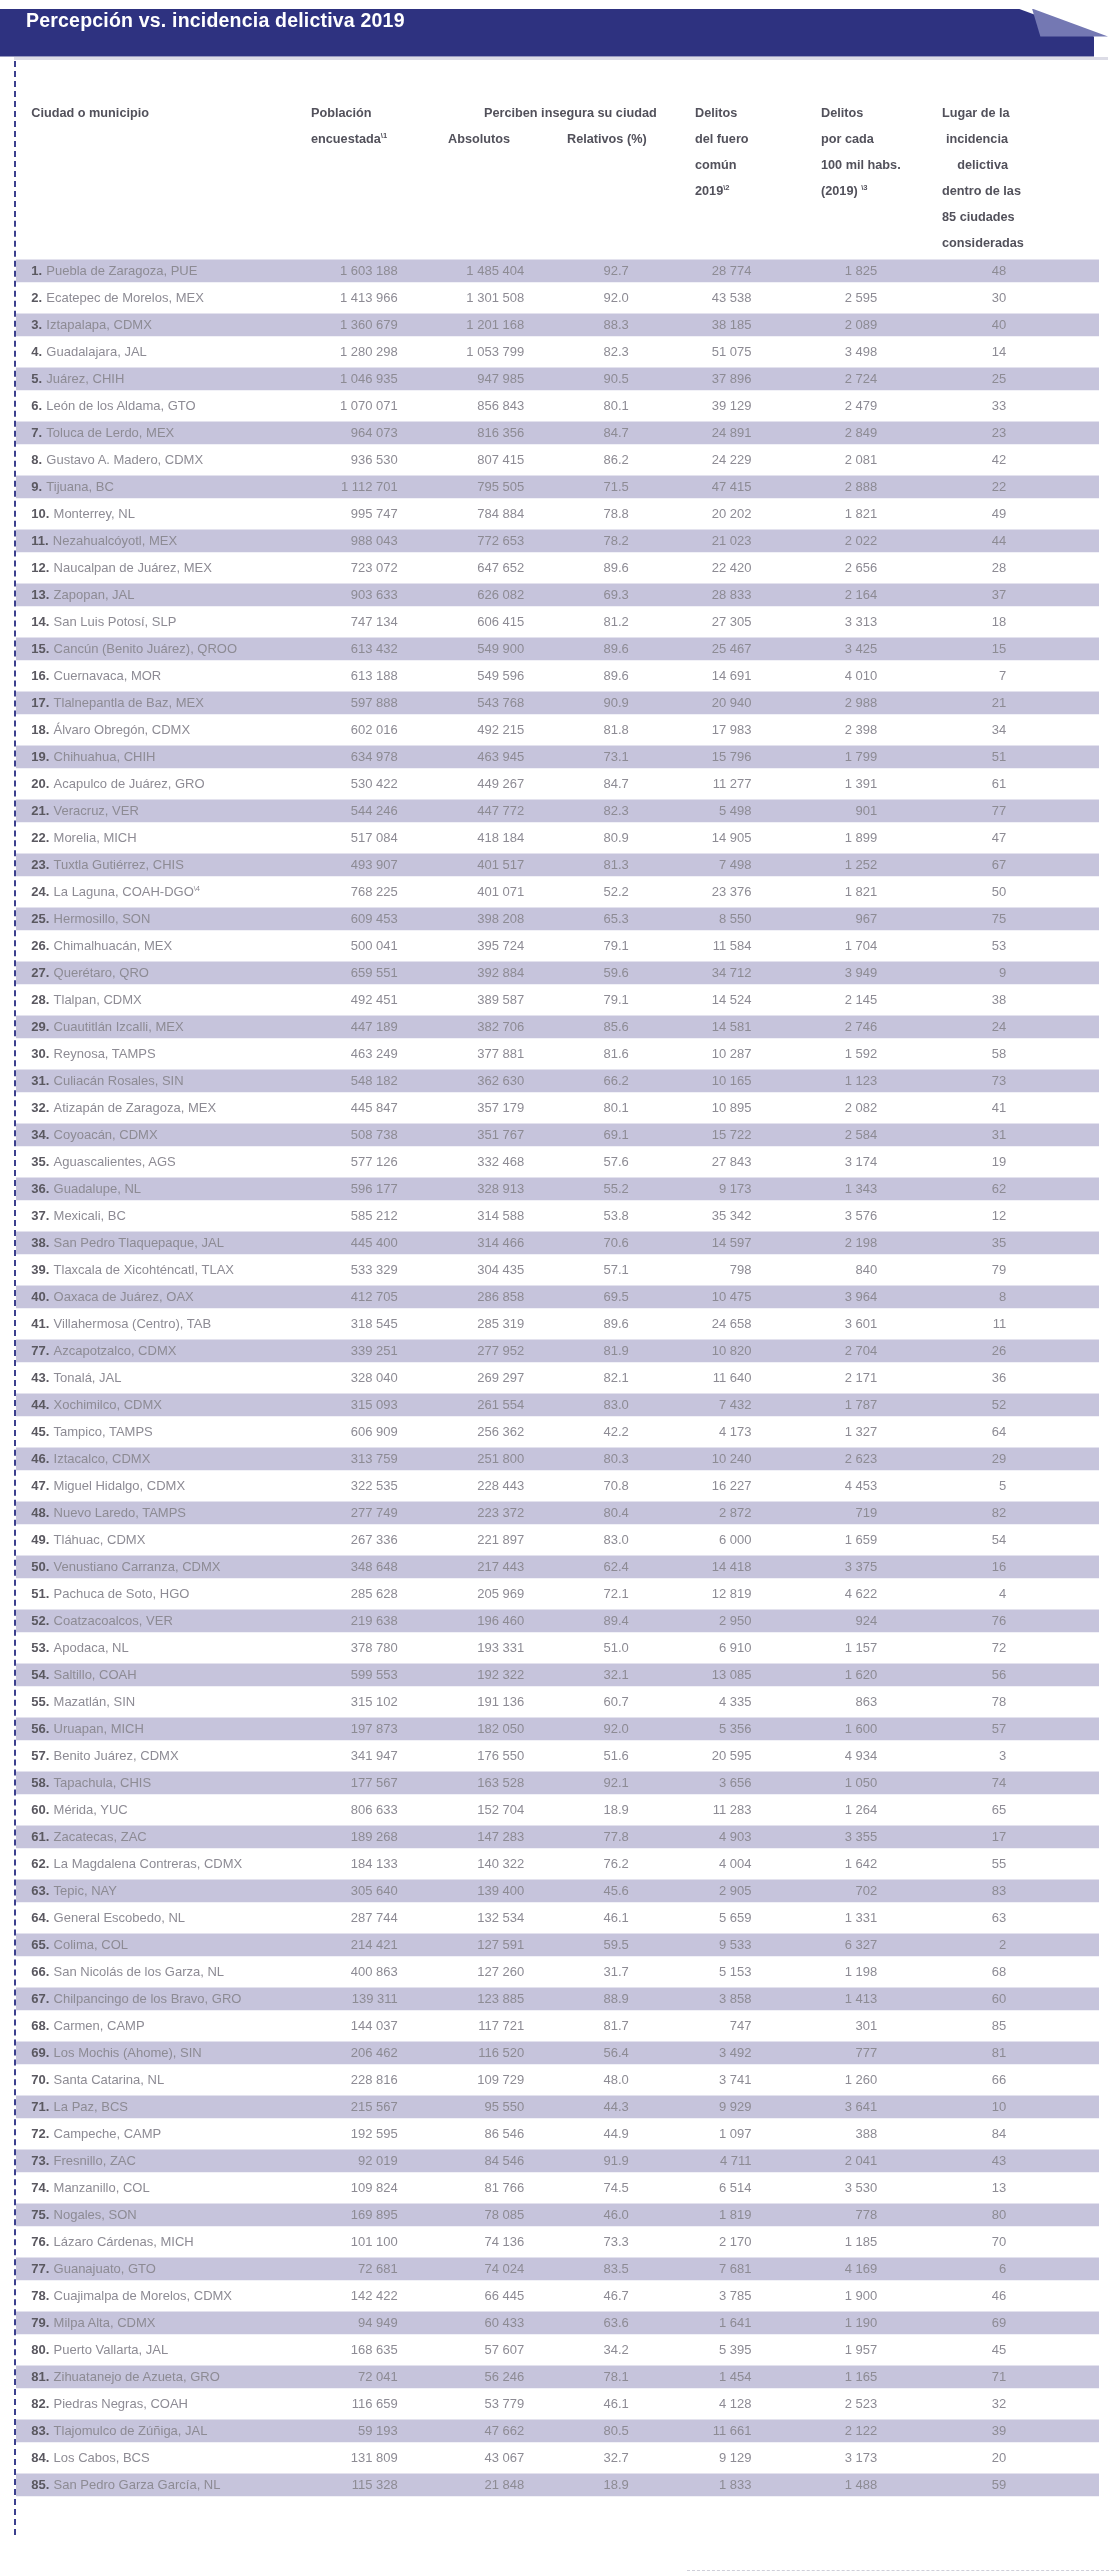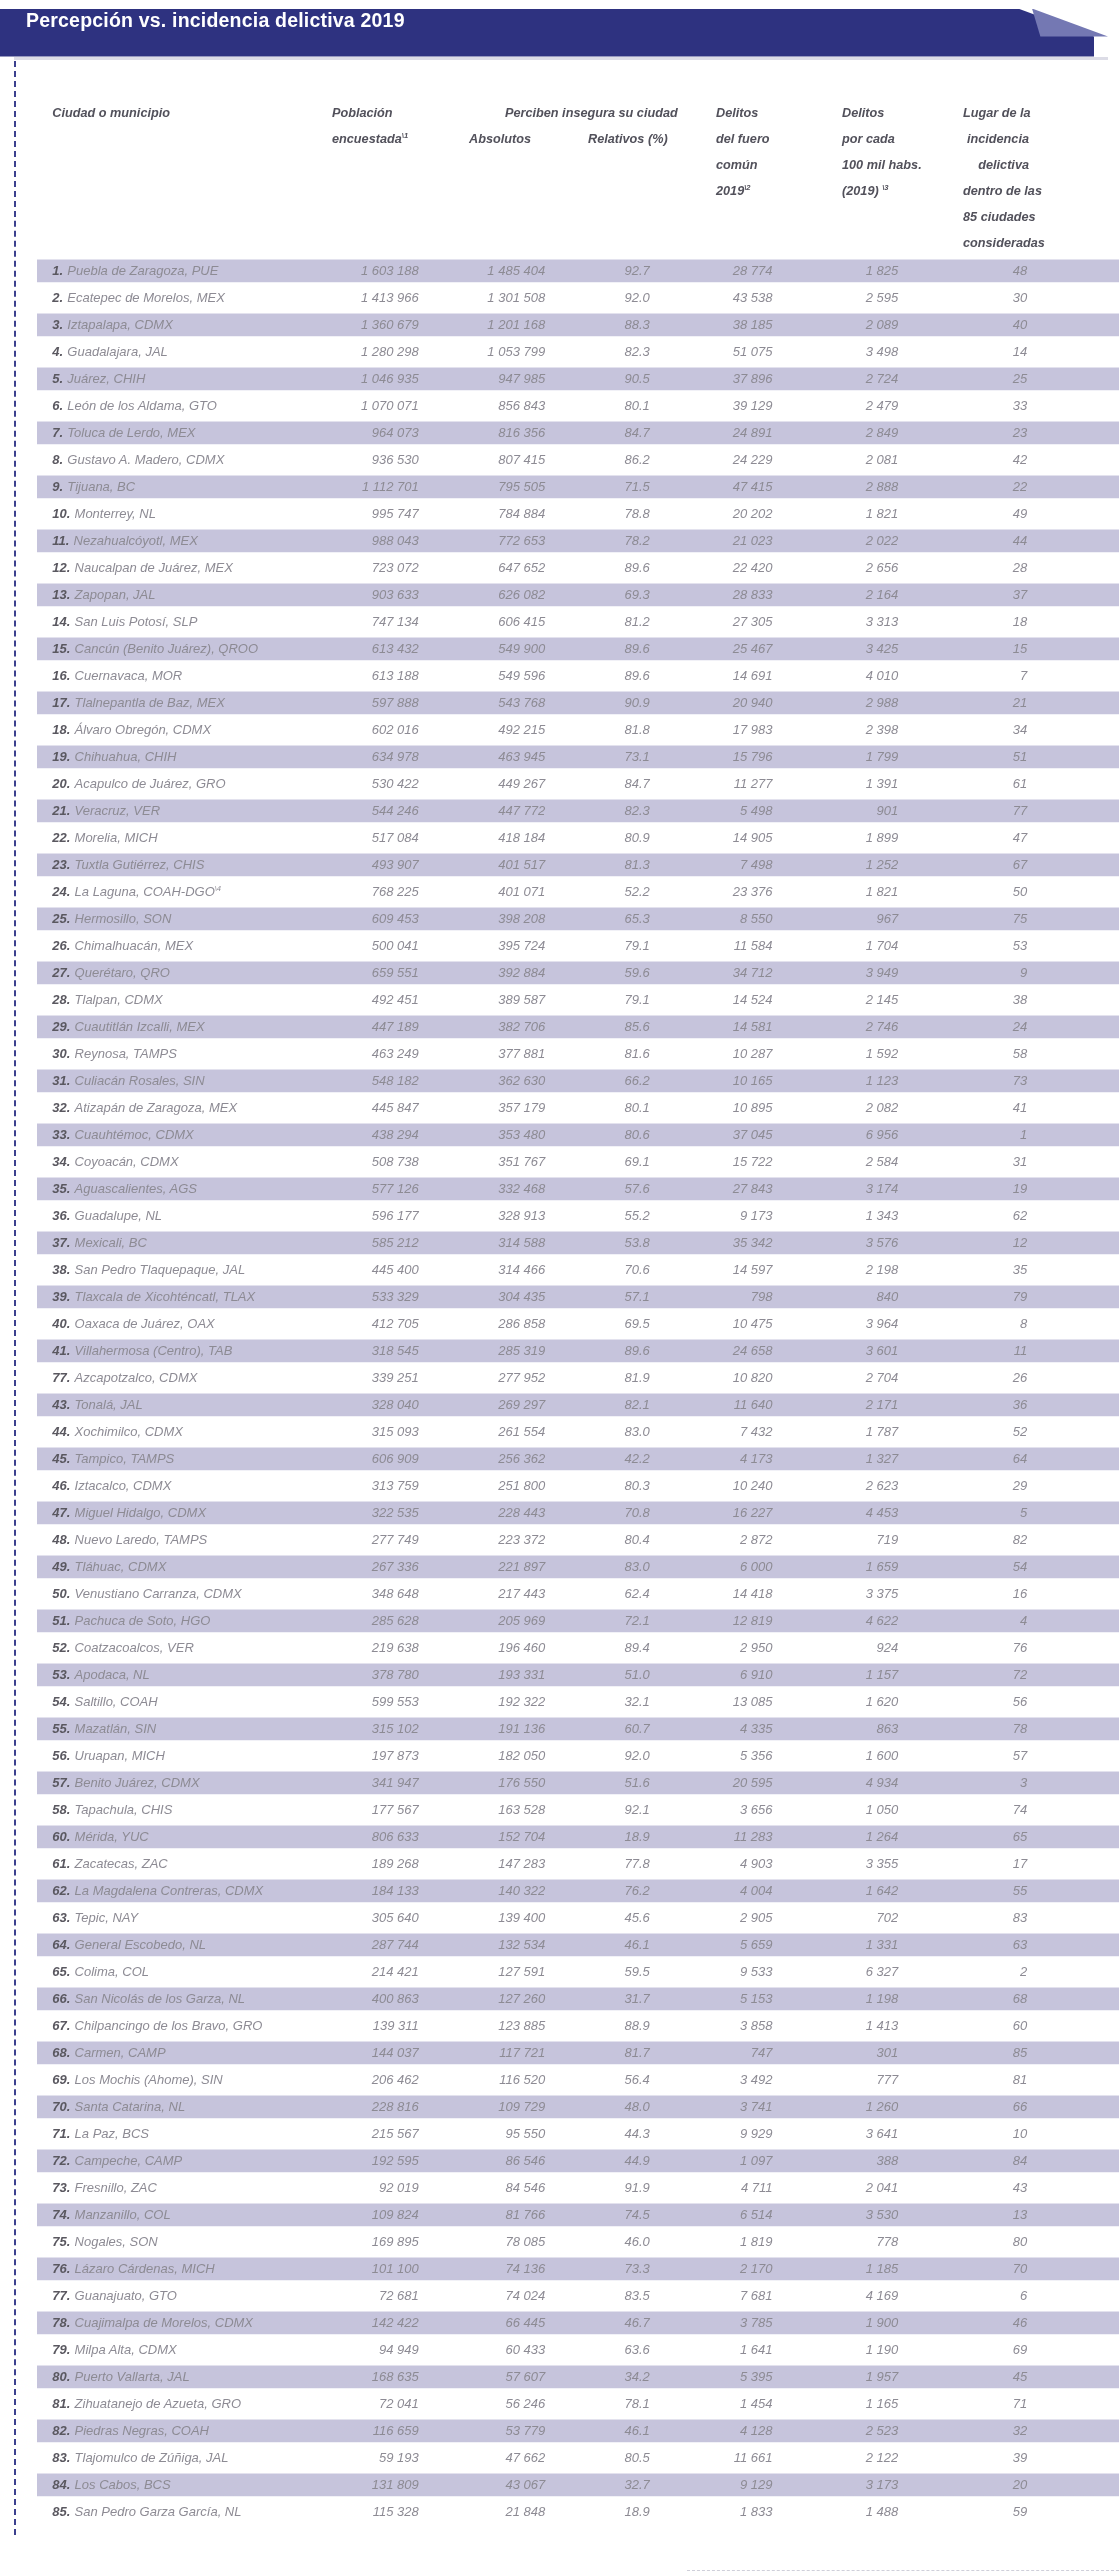--- a/index.html
+++ b/index.html
@@ -30,23 +30,22 @@
   }
   .banner-underline{
     position:absolute;left:14.4px;top:57px;width:1094px;height:2.5px;
     background:var(--banner-shadow);
   }
   .left-dash{
     position:absolute;left:14.4px;top:61px;height:2474px;width:0;
     border-left:2.5px dashed var(--dash);
   }
   .table{
-    position:absolute;left:37px;top:57px;width:1083px;
+    position:absolute;left:16px;top:57px;width:1083px;
     color:var(--row-text);
-    font-style:italic;
   }
   .grid{
     display:grid;
     grid-template-columns:284px 102px 123px 108px 121px 125px 129px 92px;
   }
   
   .thead{
     height:200px;padding-top:43px;
     font-weight:bold;color:var(--header-text);font-size:12.7px;line-height:26px;
   }
@@ -474,30 +473,20 @@
     <div class="c c-city"><b class="rn">32.</b><span class="cn">Atizapán de Zaragoza, MEX</span></div>
     <div class="c num n-pop">445 847</div>
     <div class="c num n-abs">357 179</div>
     <div class="c num n-rel">80.1</div>
     <div class="c num n-crimes">10 895</div>
     <div class="c num n-per100k">2 082</div>
     <div class="c num n-rank">41</div>
     <div class="c"></div>
   </div>
 
-  <div class="row grid">
-    <div class="c c-city"><b class="rn">33.</b><span class="cn">Cuauhtémoc, CDMX</span></div>
-    <div class="c num n-pop">438 294</div>
-    <div class="c num n-abs">353 480</div>
-    <div class="c num n-rel">80.6</div>
-    <div class="c num n-crimes">37 045</div>
-    <div class="c num n-per100k">6 956</div>
-    <div class="c num n-rank">1</div>
-    <div class="c"></div>
-  </div>
 
   <div class="row grid">
     <div class="c c-city"><b class="rn">34.</b><span class="cn">Coyoacán, CDMX</span></div>
     <div class="c num n-pop">508 738</div>
     <div class="c num n-abs">351 767</div>
     <div class="c num n-rel">69.1</div>
     <div class="c num n-crimes">15 722</div>
     <div class="c num n-per100k">2 584</div>
     <div class="c num n-rank">31</div>
     <div class="c"></div>

